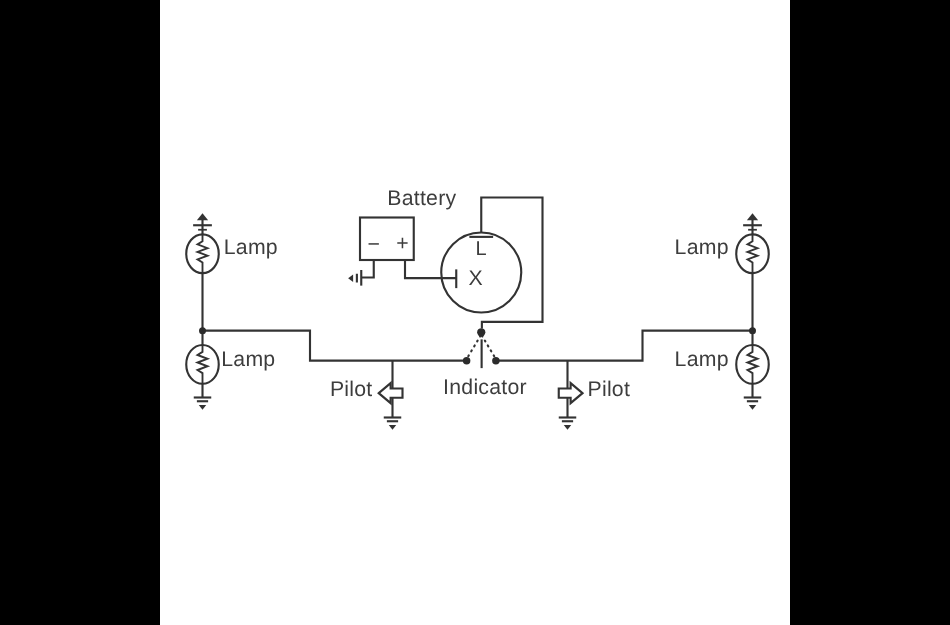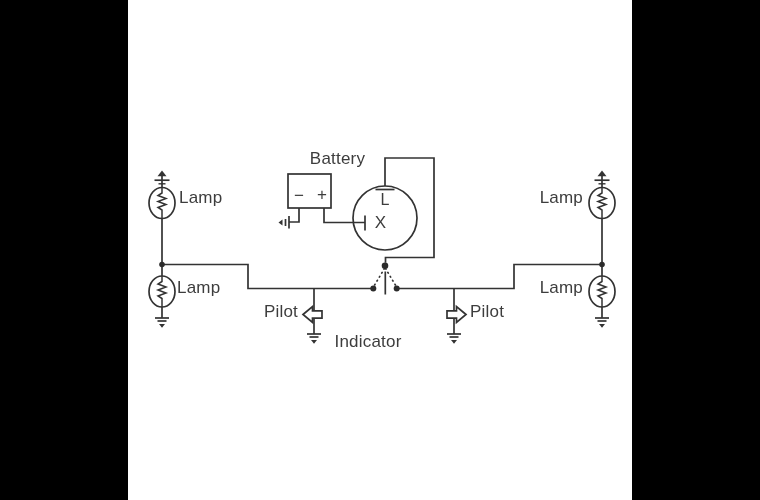--- a/index.html
+++ b/index.html
@@ -22,21 +22,21 @@
   #battery-neg{left:163px;top:187px;width:16px;}
   #battery-pos{left:186px;top:186px;width:16px;}
   #terminal-l{left:250px;top:191px;width:14px;font-size:16px;}
   #terminal-x{left:244px;top:214px;width:17px;}
   #lamp-top-left{left:51px;top:189px;}
   #lamp-bottom-left{left:49px;top:279px;}
   #lamp-top-right{left:405px;top:189px;width:50px;}
   #lamp-bottom-right{left:405px;top:279px;width:50px;}
   #pilot-left{left:132px;top:303px;width:38px;}
   #pilot-right{left:342px;top:303px;width:40px;}
-  #switch-label{left:190px;top:300px;width:100px;line-height:20px;margin-top:32px;}
+  #switch-label{left:210px;top:300px;width:100px;line-height:20px;}
 </style>
 </head>
 <body>
 
 <div class="letterbox" id="bar-left"></div>
 <div class="letterbox" id="bar-right"></div>
 
 <div id="canvas">
 
   <svg id="wires" width="504" height="500" viewBox="0 0 504 500" fill="none" stroke="#333" stroke-width="1.7">

